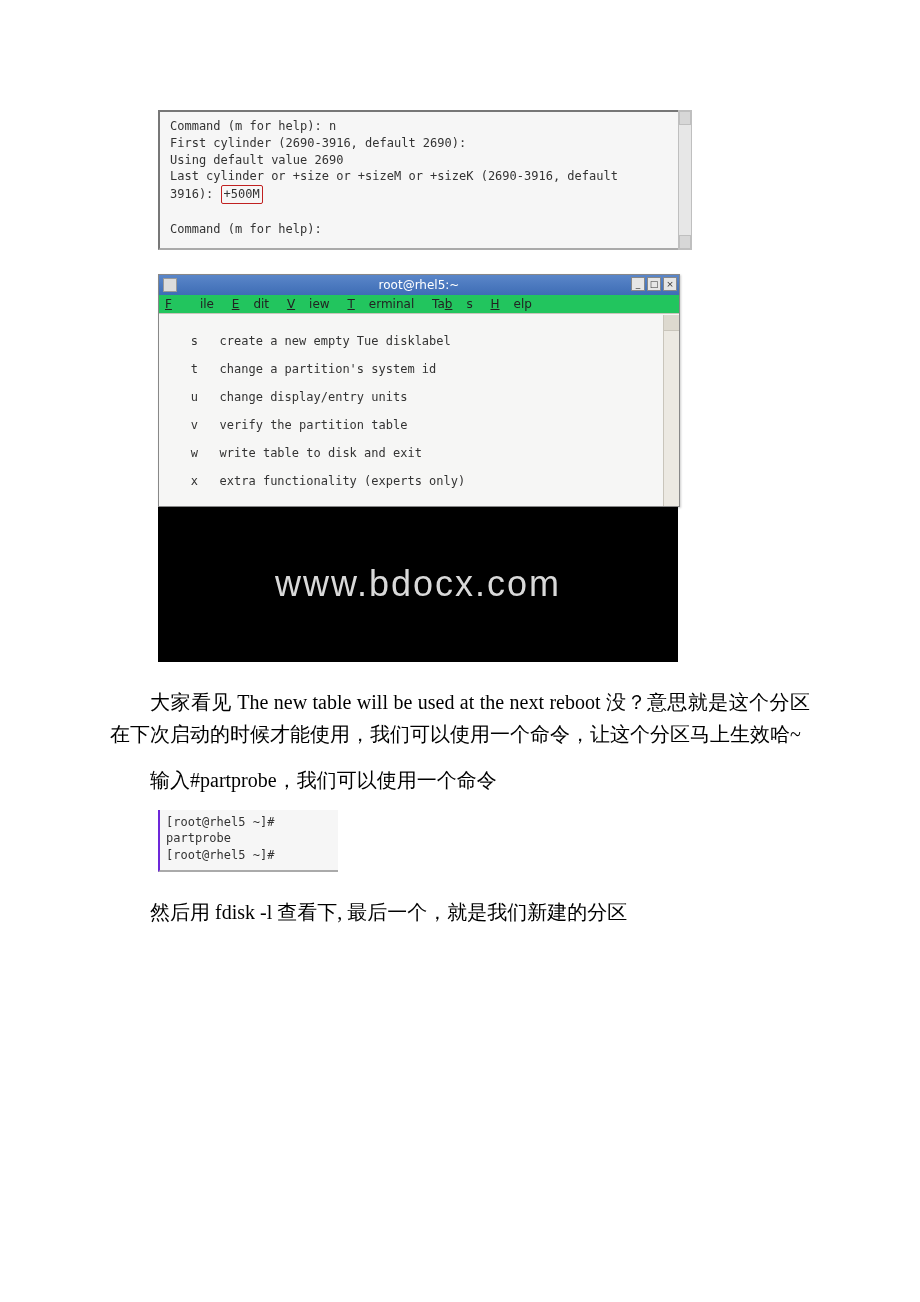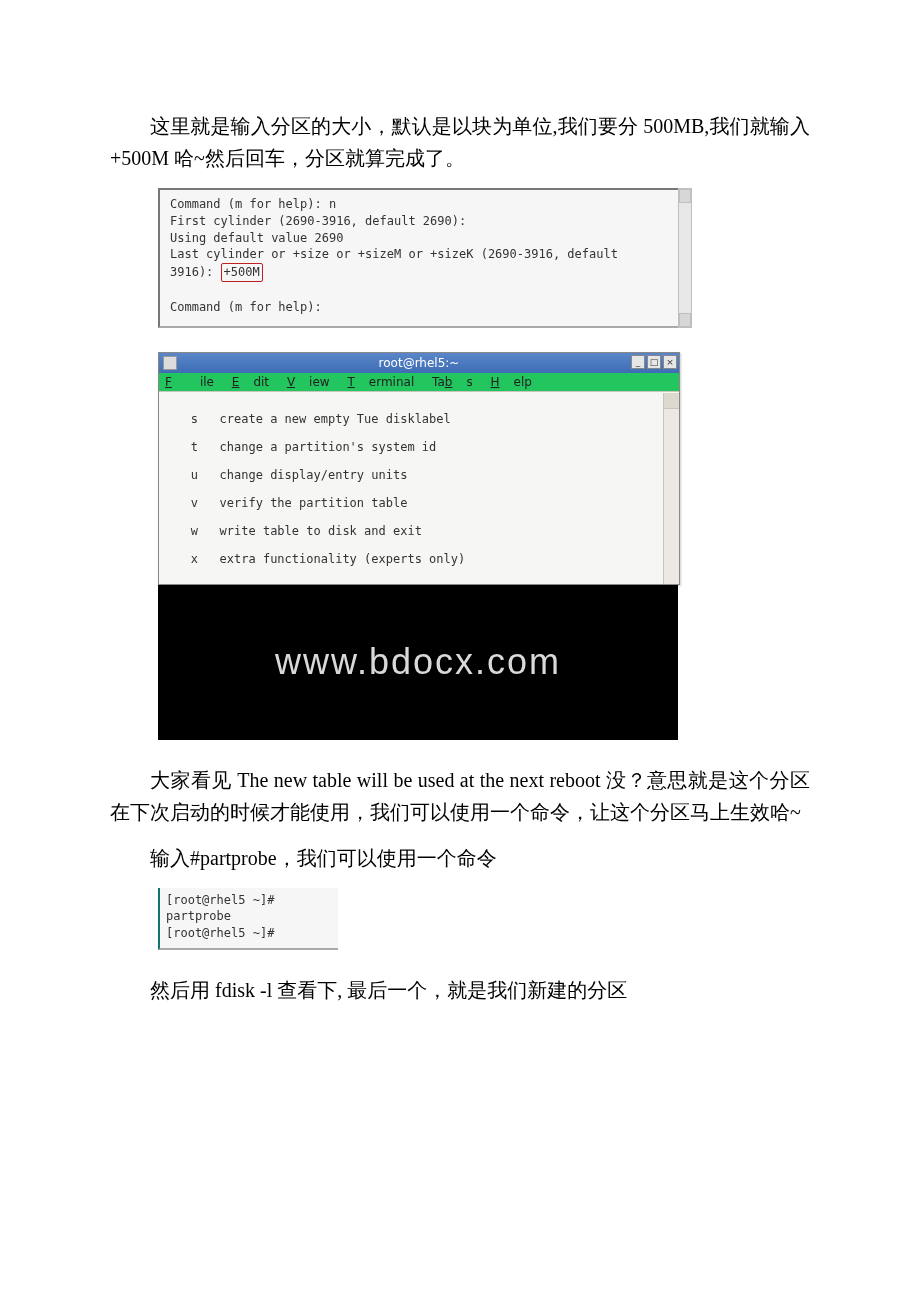--- a/index.html
+++ b/index.html
@@ -158,32 +158,31 @@
     align-items: center;
     justify-content: center;
     font-family: Arial, sans-serif;
     font-size: 36px;
     letter-spacing: 2px;
   }
 
   
   .term3 {
     width: 180px;
-    border-left: 2px solid #0f766e;
+    border-left: 2px solid #6d28d9;
     border-bottom: 2px solid #aaa;
     padding: 4px 6px 6px 6px;
   }
 
 </style>
 </head>
 <body>
 
 <div class="page">
 
-  <p class="body-text indent">这里就是输入分区的大小，默认是以块为单位,我们要分 500MB,我们就输入+500M 哈~然后回车，分区就算完成了。</p>
 
   <div class="term-box term1">
     <span class="line">Command (m for help): n</span><br>
     <span class="line">First cylinder (2690-3916, default 2690):</span><br>
     <span class="line">Using default value 2690</span><br>
     <span class="line">
       <span>Last cylinder or +size or +sizeM or +sizeK (2690-3916, default 3916): </span><span class="highlight-box">+500M</span>
     </span><br><br>
     <span class="line">Command (m for help):</span>
     <div class="scroll-track">

